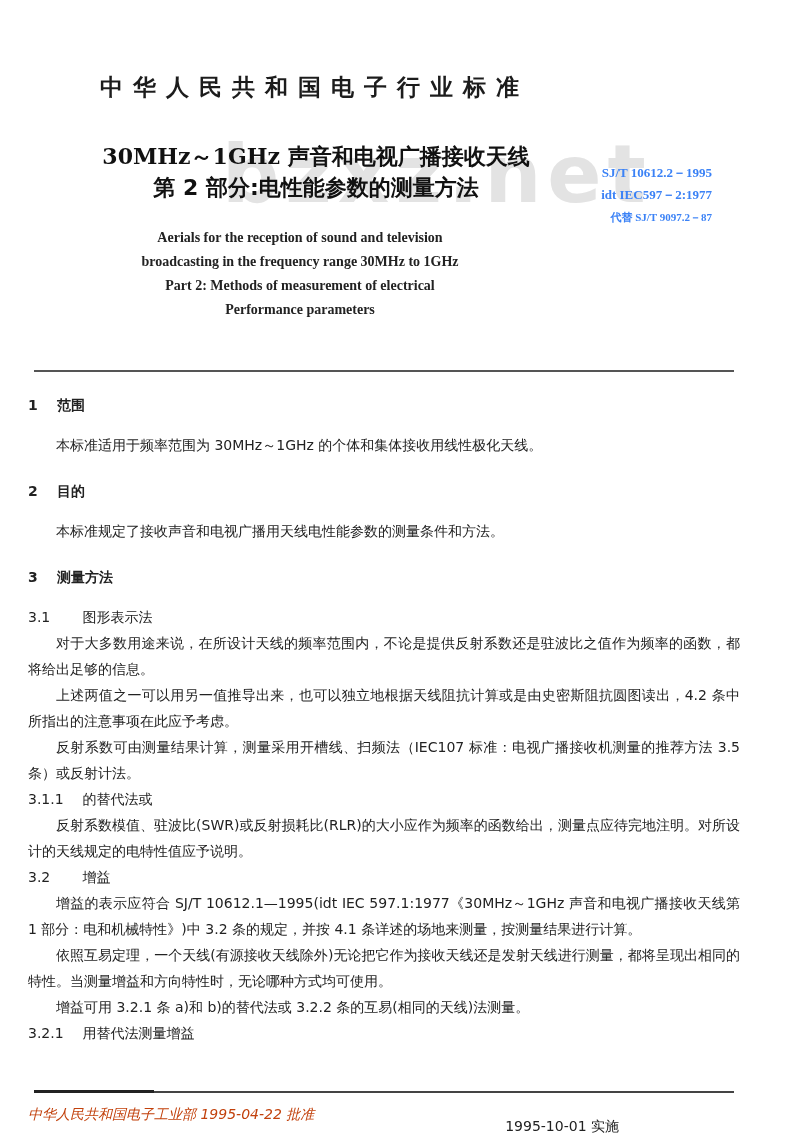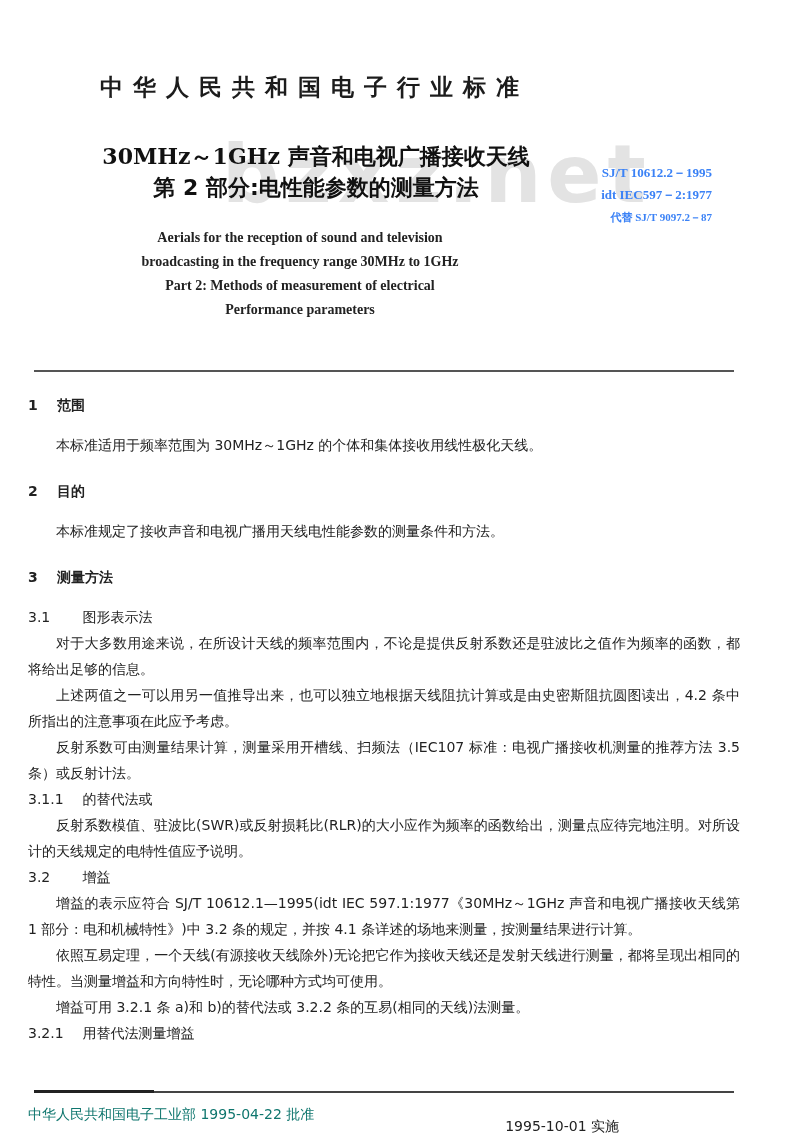--- a/index.html
+++ b/index.html
@@ -117,21 +117,22 @@
     .para {
       text-indent: 28px;
       margin: 0;
       text-align: justify;
     }
     .sec-1-body { margin-bottom: 20px; }
     .footer-left {
       position: absolute;
       left: 28px; top: 1106px;
       font-size: 14px;
-      color: #0f766e;
+      color: #c2410c;
+      font-style: italic;
     }
     .footer-right {
       position: absolute;
       right: 66px; top: 1106px;
       font-size: 14px;
       color: #222;
       margin-top: 12px;
     }
   </style>
 </head>

